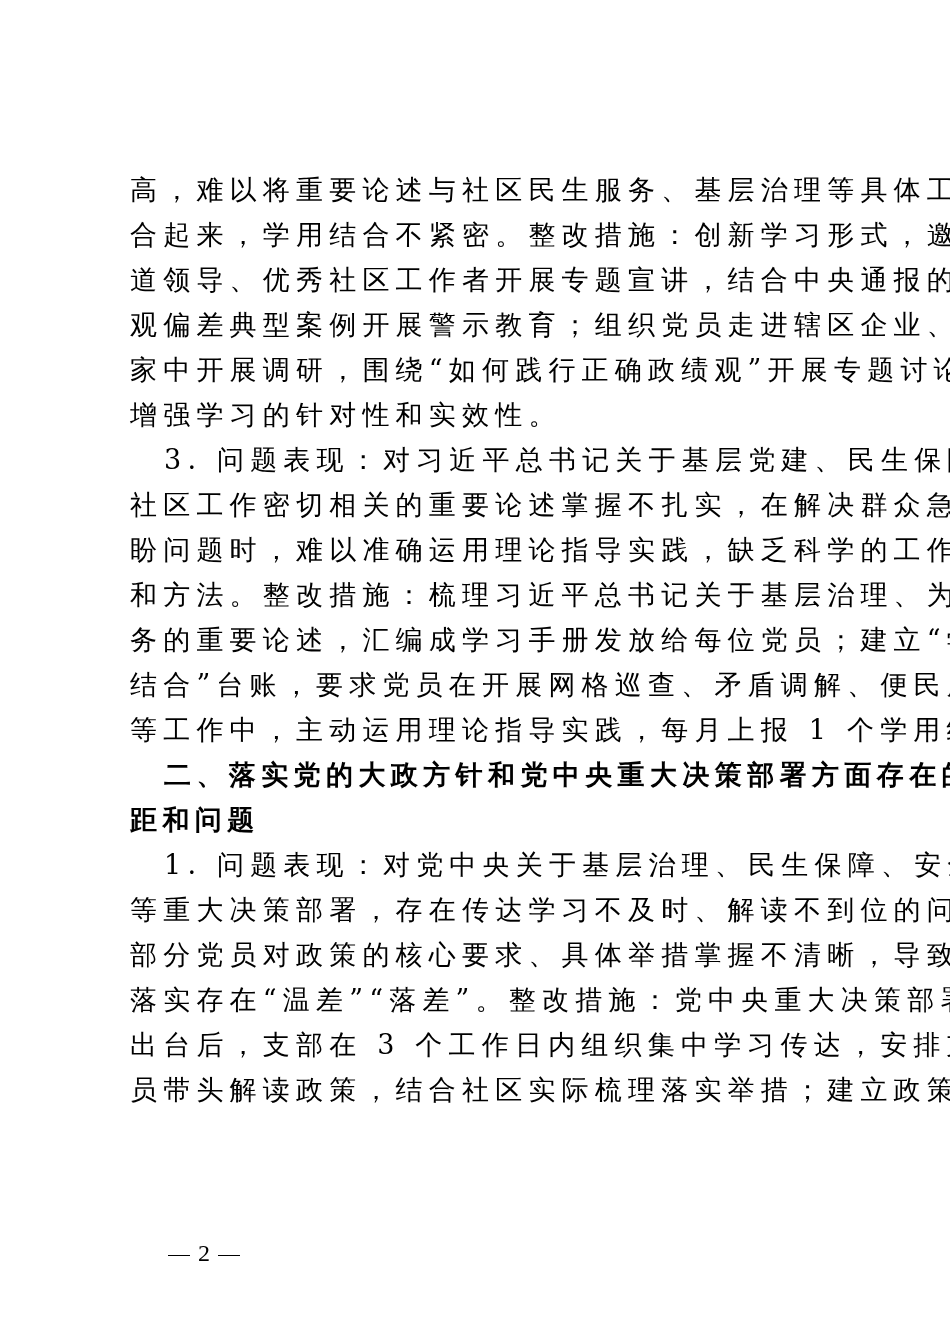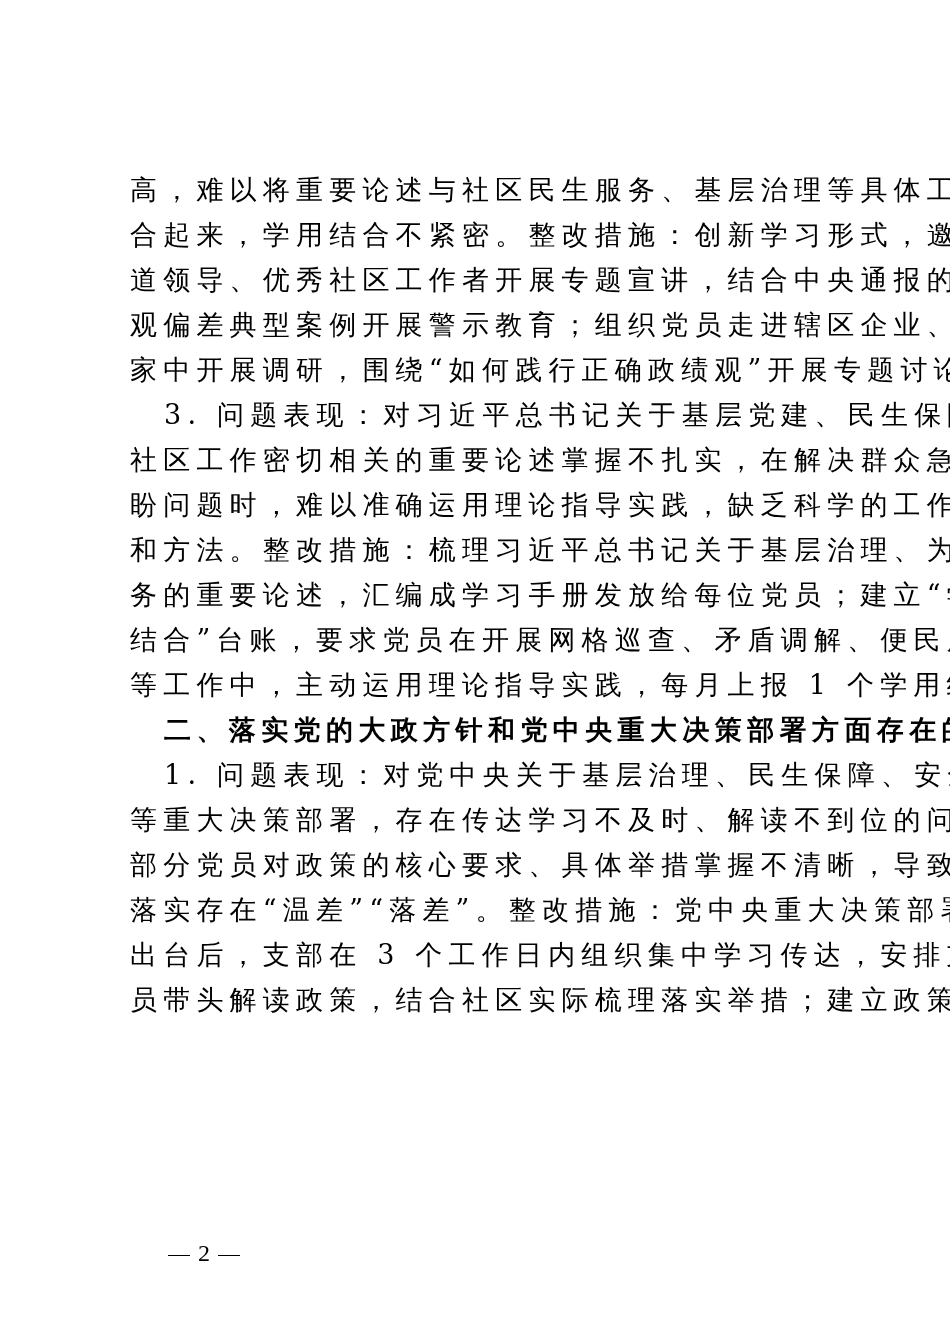--- a/index.html
+++ b/index.html
@@ -77,30 +77,32 @@
 </head>
 <body>
 
 <div class="page">
   <div class="body-text">
     <span class="line">高，难以将重要论述与社区民生服务、基层治理等具体工作结</span>
     <span class="line">合起来，学用结合不紧密。整改措施：创新学习形式，邀请街</span>
     <span class="line">道领导、优秀社区工作者开展专题宣讲，结合中央通报的政绩</span>
     <span class="line">观偏差典型案例开展警示教育；组织党员走进辖区企业、居民</span>
     <span class="line">家中开展调研，围绕“如何践行正确政绩观”开展专题讨论，</span>
+    <span class="line last">增强学习的针对性和实效性。</span>
 
     <span class="line indent">3. 问题表现：对习近平总书记关于基层党建、民生保障等与</span>
     <span class="line">社区工作密切相关的重要论述掌握不扎实，在解决群众急难愁</span>
     <span class="line">盼问题时，难以准确运用理论指导实践，缺乏科学的工作思路</span>
     <span class="line">和方法。整改措施：梳理习近平总书记关于基层治理、为民服</span>
     <span class="line">务的重要论述，汇编成学习手册发放给每位党员；建立“学用</span>
     <span class="line">结合”台账，要求党员在开展网格巡查、矛盾调解、便民服务</span>
     <span class="line">等工作中，主动运用理论指导实践，每月上报 1 个学用结合案</span>
 
     <span class="line heading indent">二、落实党的大政方针和党中央重大决策部署方面存在的差</span>
+    <span class="line heading last">距和问题</span>
 
     <span class="line indent">1. 问题表现：对党中央关于基层治理、民生保障、安全生产</span>
     <span class="line">等重大决策部署，存在传达学习不及时、解读不到位的问题，</span>
     <span class="line">部分党员对政策的核心要求、具体举措掌握不清晰，导致政策</span>
     <span class="line">落实存在“温差”“落差”。整改措施：党中央重大决策部署</span>
     <span class="line">出台后，支部在 3 个工作日内组织集中学习传达，安排支部委</span>
     <span class="line">员带头解读政策，结合社区实际梳理落实举措；建立政策学习</span>
   </div>
 
   <div class="page-number">

